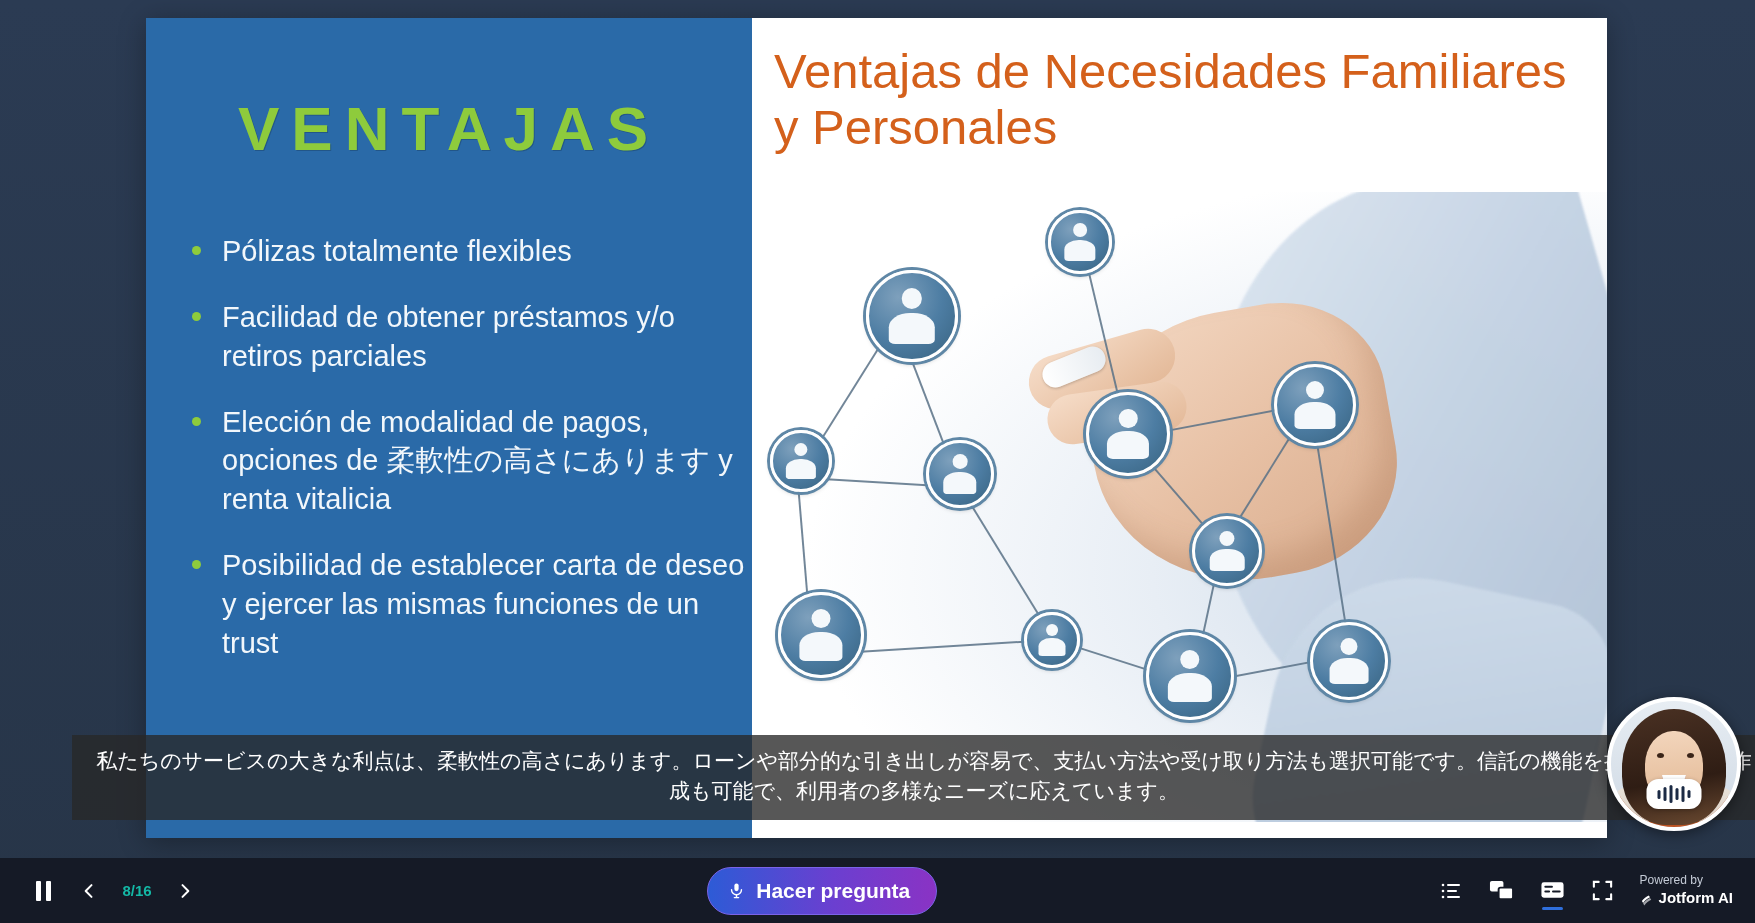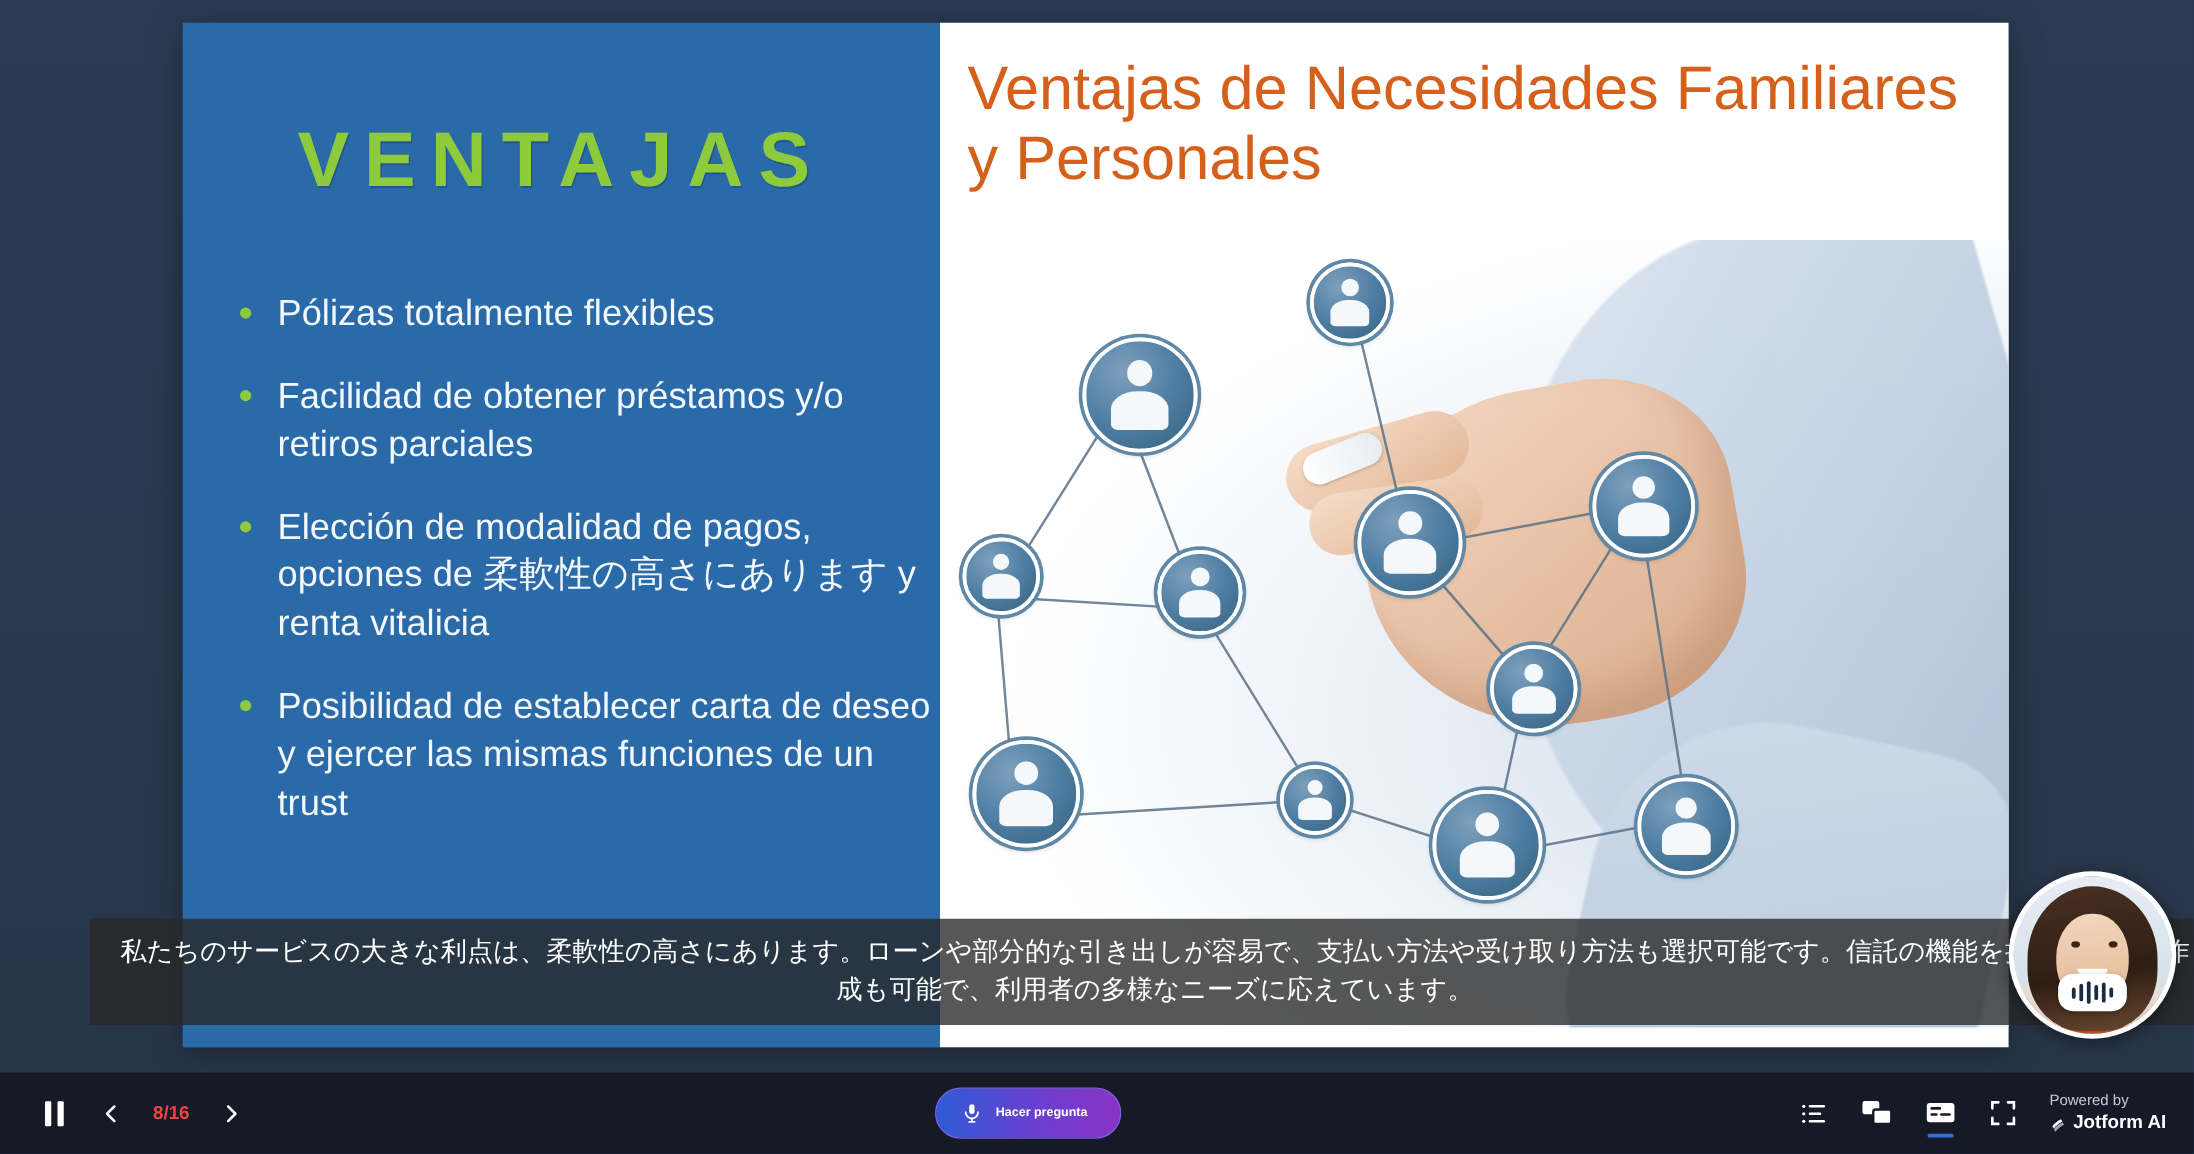--- a/index.html
+++ b/index.html
@@ -246,33 +246,33 @@
   }
   .tb-left { display: flex; align-items: center; gap: 4px; padding-left: 22px; }
   .tb-btn {
     width: 42px; height: 42px;
     display: flex; align-items: center; justify-content: center;
     color: #ffffff; cursor: pointer; border-radius: 6px;
   }
   .pause-ico { display: flex; gap: 5px; }
   .pause-ico span { display: block; width: 5px; height: 20px; background: #fff; border-radius: 1px; }
   .slide-count {
-    color: #ef4444; font-size: 15px; font-weight: bold;
+    color: #14b8a6; font-size: 15px; font-weight: bold;
     min-width: 46px; text-align: center;
     font-family: "Liberation Sans", sans-serif;
   }
   .tb-center { flex: 1; display: flex; justify-content: center; }
   .ask-btn {
     display: flex; align-items: center; gap: 11px;
     background: linear-gradient(90deg, #2d5bd6 0%, #6b3fd0 55%, #8a33c4 100%);
     color: #ffffff;
     border: 1px solid #7b63e8;
     border-radius: 24px;
     padding: 11px 26px 11px 20px;
-    font-size: 10px; font-weight: bold;
+    font-size: 21px; font-weight: bold;
     cursor: pointer;
     font-family: "Liberation Sans", sans-serif;
   }
   .tb-right { display: flex; align-items: center; gap: 26px; padding-right: 22px; }
   .tb-ico { color: #ffffff; cursor: pointer; position: relative; display: flex; }
   .cc-active::after {
     content: ""; position: absolute;
     left: 2px; right: 2px; bottom: -7px; height: 3px;
     background: #2f6fdc; border-radius: 2px;
   }

